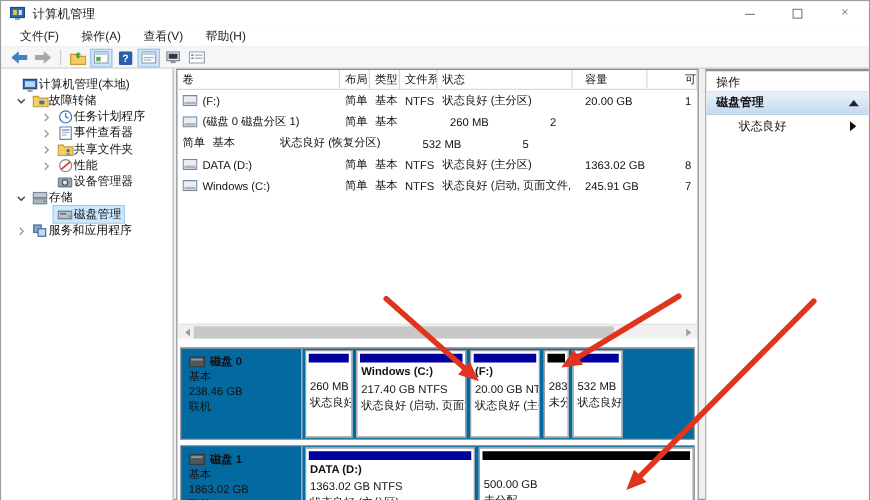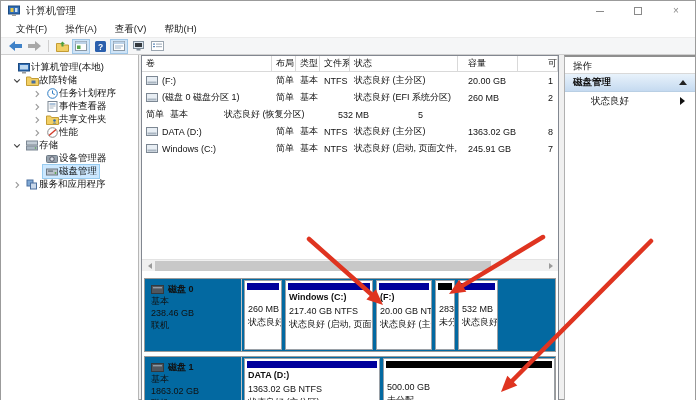--- a/index.html
+++ b/index.html
@@ -283,48 +283,48 @@
             <span class="ticon">
           <svg width="11" height="11" viewBox="0 0 11 11">
                 <circle cx="5.5" cy="5.5" r="4.8" fill="#fff" stroke="#8a8a8a"></circle>
                 <line x1="2" y1="8.5" x2="9" y2="2.5" stroke="#d23b2a" stroke-width="1.4"></line>
               </svg>
         </span>
             <span>性能</span>
           </span>
       </div>
 
+      <div class="tree-item lvl2">
+        <span class="expander"></span>
+        <span class="row-core">
+            <span class="ticon">
+          <svg width="12" height="10" viewBox="0 0 12 10">
+                <rect x="0.5" y="1.5" width="11" height="7" rx="1" fill="#97a3ae" stroke="#6d7984"></rect>
+                <circle cx="6" cy="5" r="2.2" fill="#dfe6ec" stroke="#556"></circle>
+              </svg>
+        </span>
+            <span>设备管理器</span>
+          </span>
+      </div>
+
       <div class="tree-item lvl1">
         <span class="expander">
           <svg width="8" height="8" viewBox="0 0 10 10">
               <polyline points="1.5,3 5,6.5 8.5,3" fill="none" stroke="#444" stroke-width="1.4"></polyline>
             </svg>
         </span>
         <span class="row-core">
             <span class="ticon">
           <svg width="12" height="11" viewBox="0 0 12 11">
                 <rect x="0.5" y="1" width="11" height="4" fill="#c3cdd6" stroke="#7c8793"></rect>
                 <rect x="0.5" y="6" width="11" height="4" fill="#aab6c2" stroke="#7c8793"></rect>
                 <circle cx="9.5" cy="8" r="0.8" fill="#57a64a"></circle>
               </svg>
         </span>
             <span>存储</span>
-          </span>
-      </div>
-
-      <div class="tree-item lvl2">
-        <span class="expander"></span>
-        <span class="row-core">
-            <span class="ticon">
-          <svg width="12" height="10" viewBox="0 0 12 10">
-                <rect x="0.5" y="1.5" width="11" height="7" rx="1" fill="#97a3ae" stroke="#6d7984"></rect>
-                <circle cx="6" cy="5" r="2.2" fill="#dfe6ec" stroke="#556"></circle>
-              </svg>
-        </span>
-            <span>设备管理器</span>
           </span>
       </div>
 
       <div class="tree-item lvl2 selected">
         <span class="expander"></span>
         <span class="row-core">
             <span class="ticon">
           <svg width="12" height="10" viewBox="0 0 12 10">
                 <rect x="0.5" y="2" width="11" height="6" fill="#b9c2cb" stroke="#6d7984"></rect>
                 <rect x="2" y="3.5" width="5" height="1.2" fill="#5f6b76"></rect>
@@ -386,21 +386,20 @@
           <span class="cell c-vol">
               <svg class="vol-icon" width="12" height="9" viewBox="0 0 12 9">
                 <rect x="0.5" y="0.5" width="11" height="8" fill="#e8eef4" stroke="#7c8793"></rect>
                 <rect x="1.5" y="5.5" width="9" height="2" fill="#aab6c2"></rect>
               </svg>
               <span>(磁盘 0 磁盘分区 1)</span>
             </span>
           <span class="cell c-layout">简单</span>
           <span class="cell c-type">基本</span>
           <span class="cell c-fs"></span>
-          <span class="cell c-status">状态良好 (EFI 系统分区)</span>
           <span class="cell c-cap">260 MB</span>
           <span class="cell c-free">2</span>
         </div>
 
         <div class="vrow">
           <span class="cell c-layout">简单</span>
           <span class="cell c-type">基本</span>
           <span class="cell c-fs"></span>
           <span class="cell c-status">状态良好 (恢复分区)</span>
           <span class="cell c-cap">532 MB</span>

